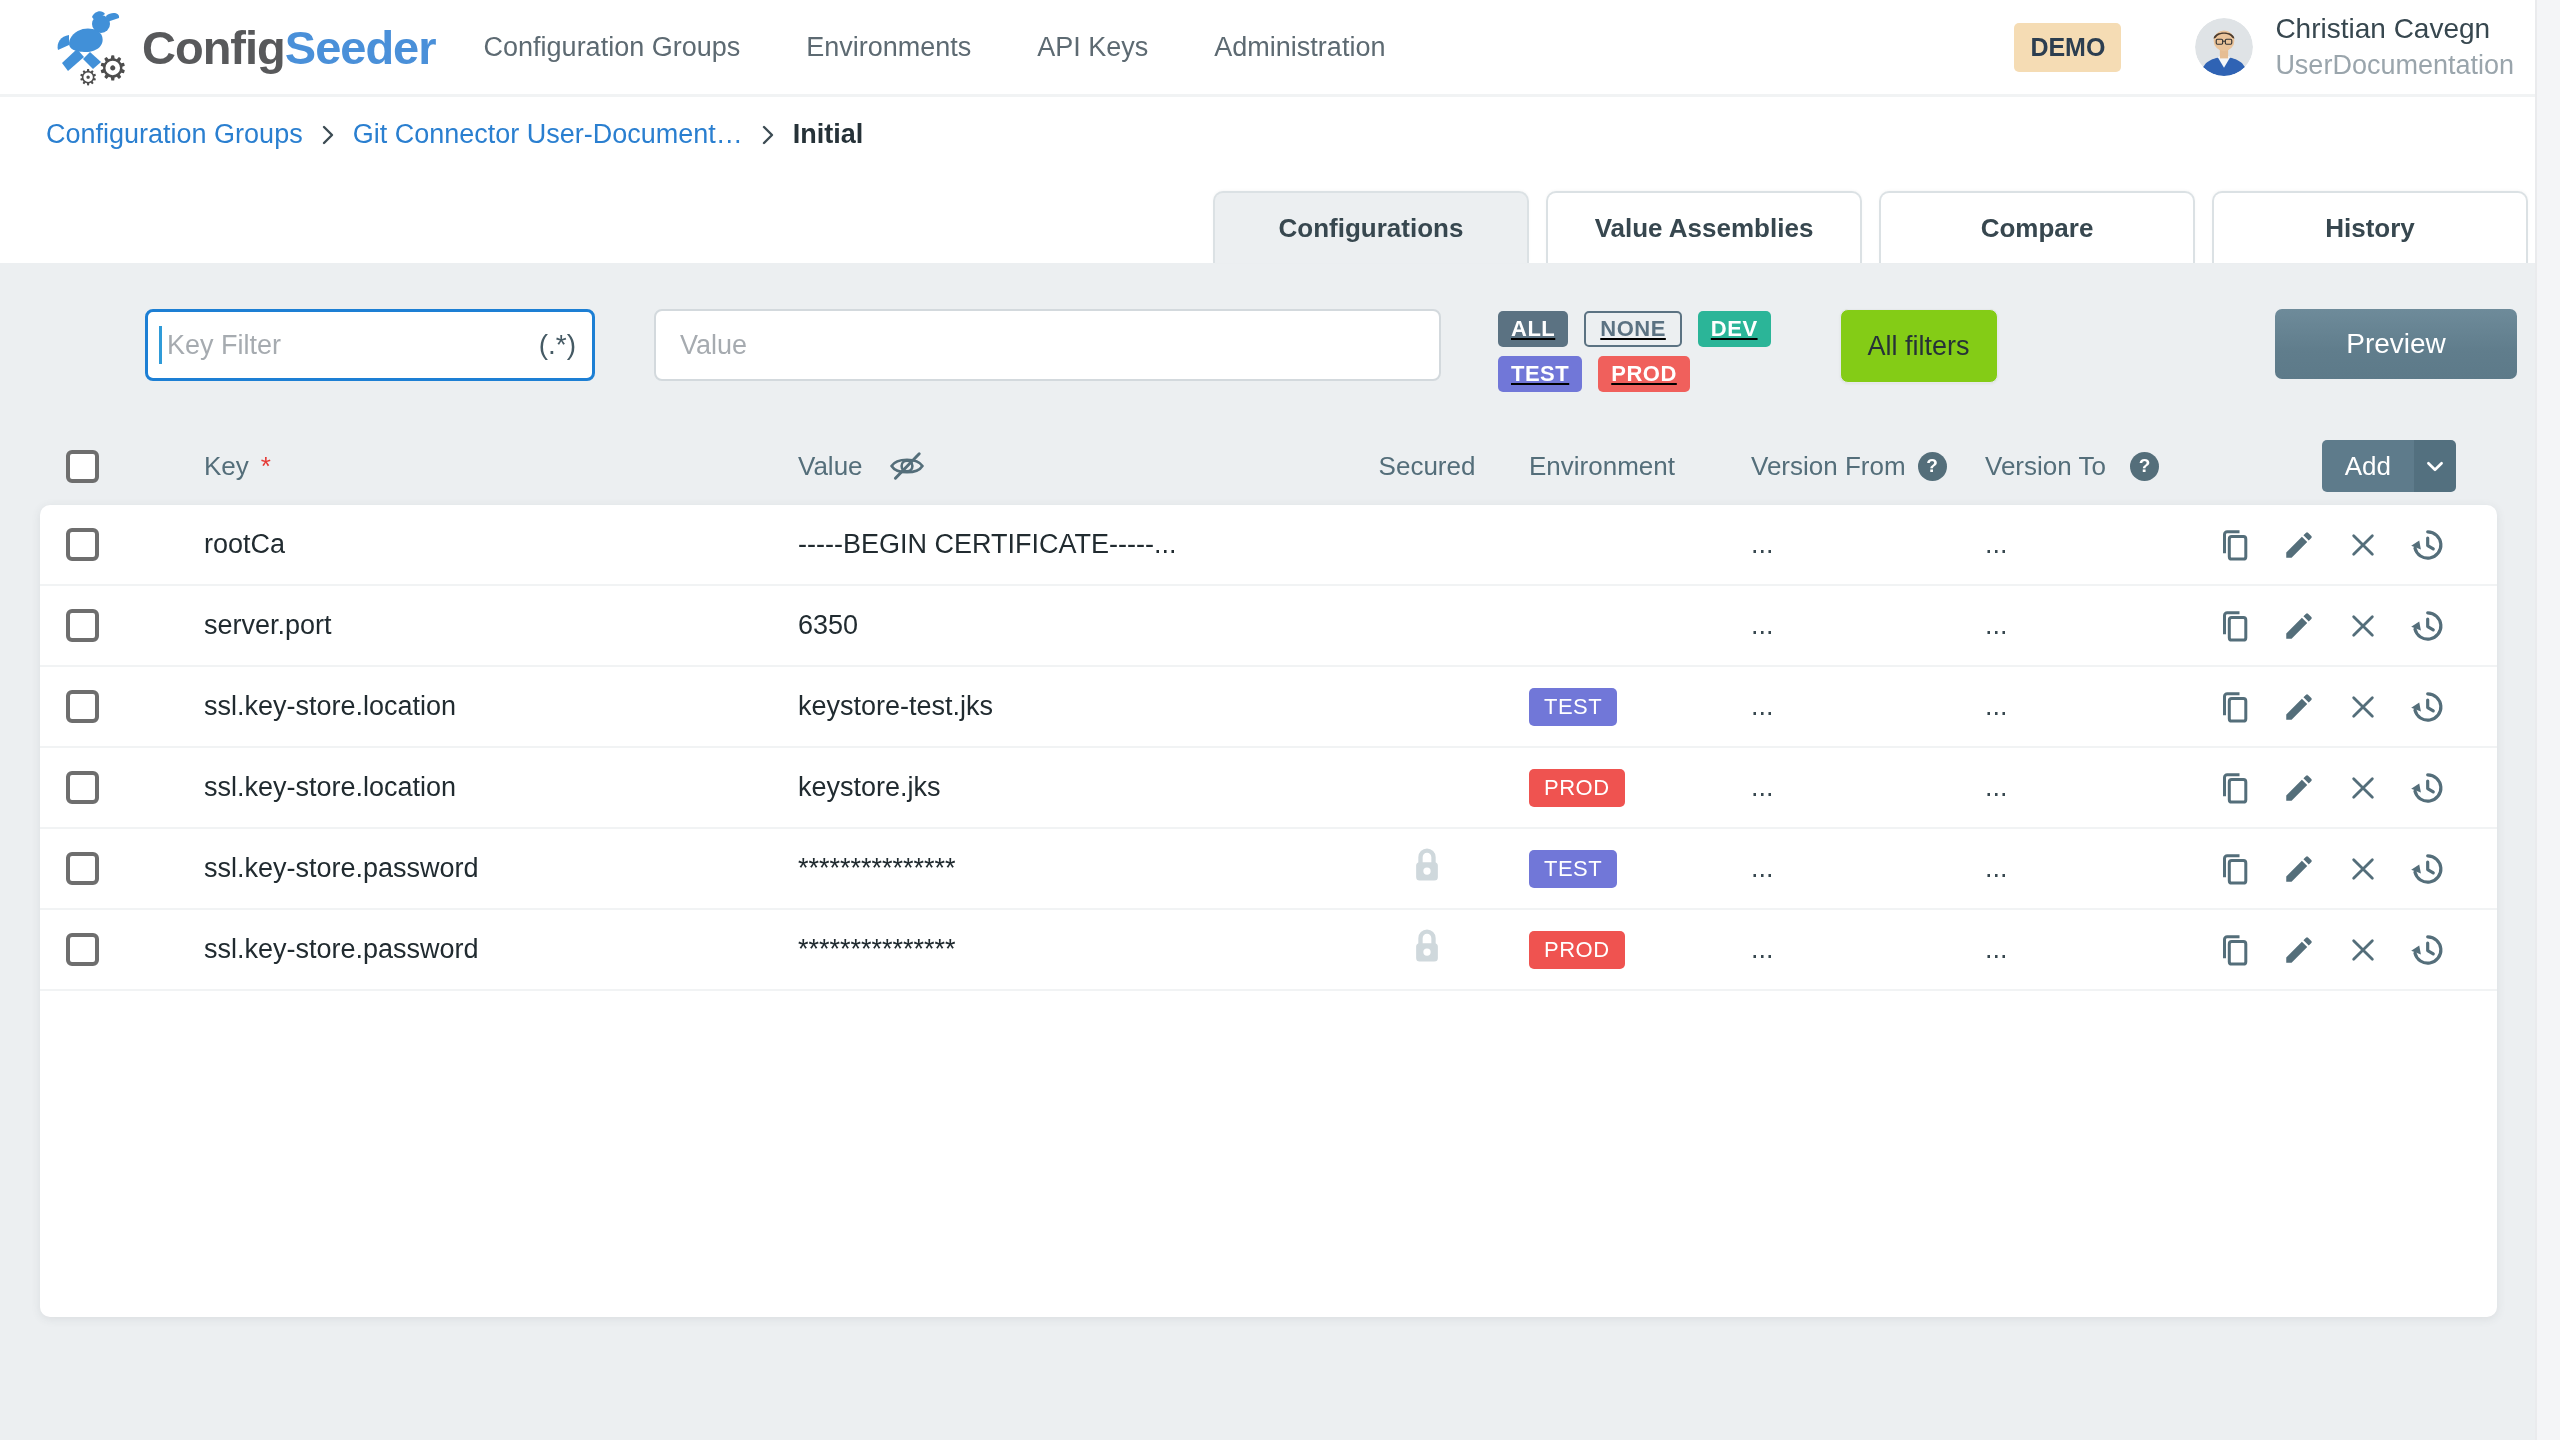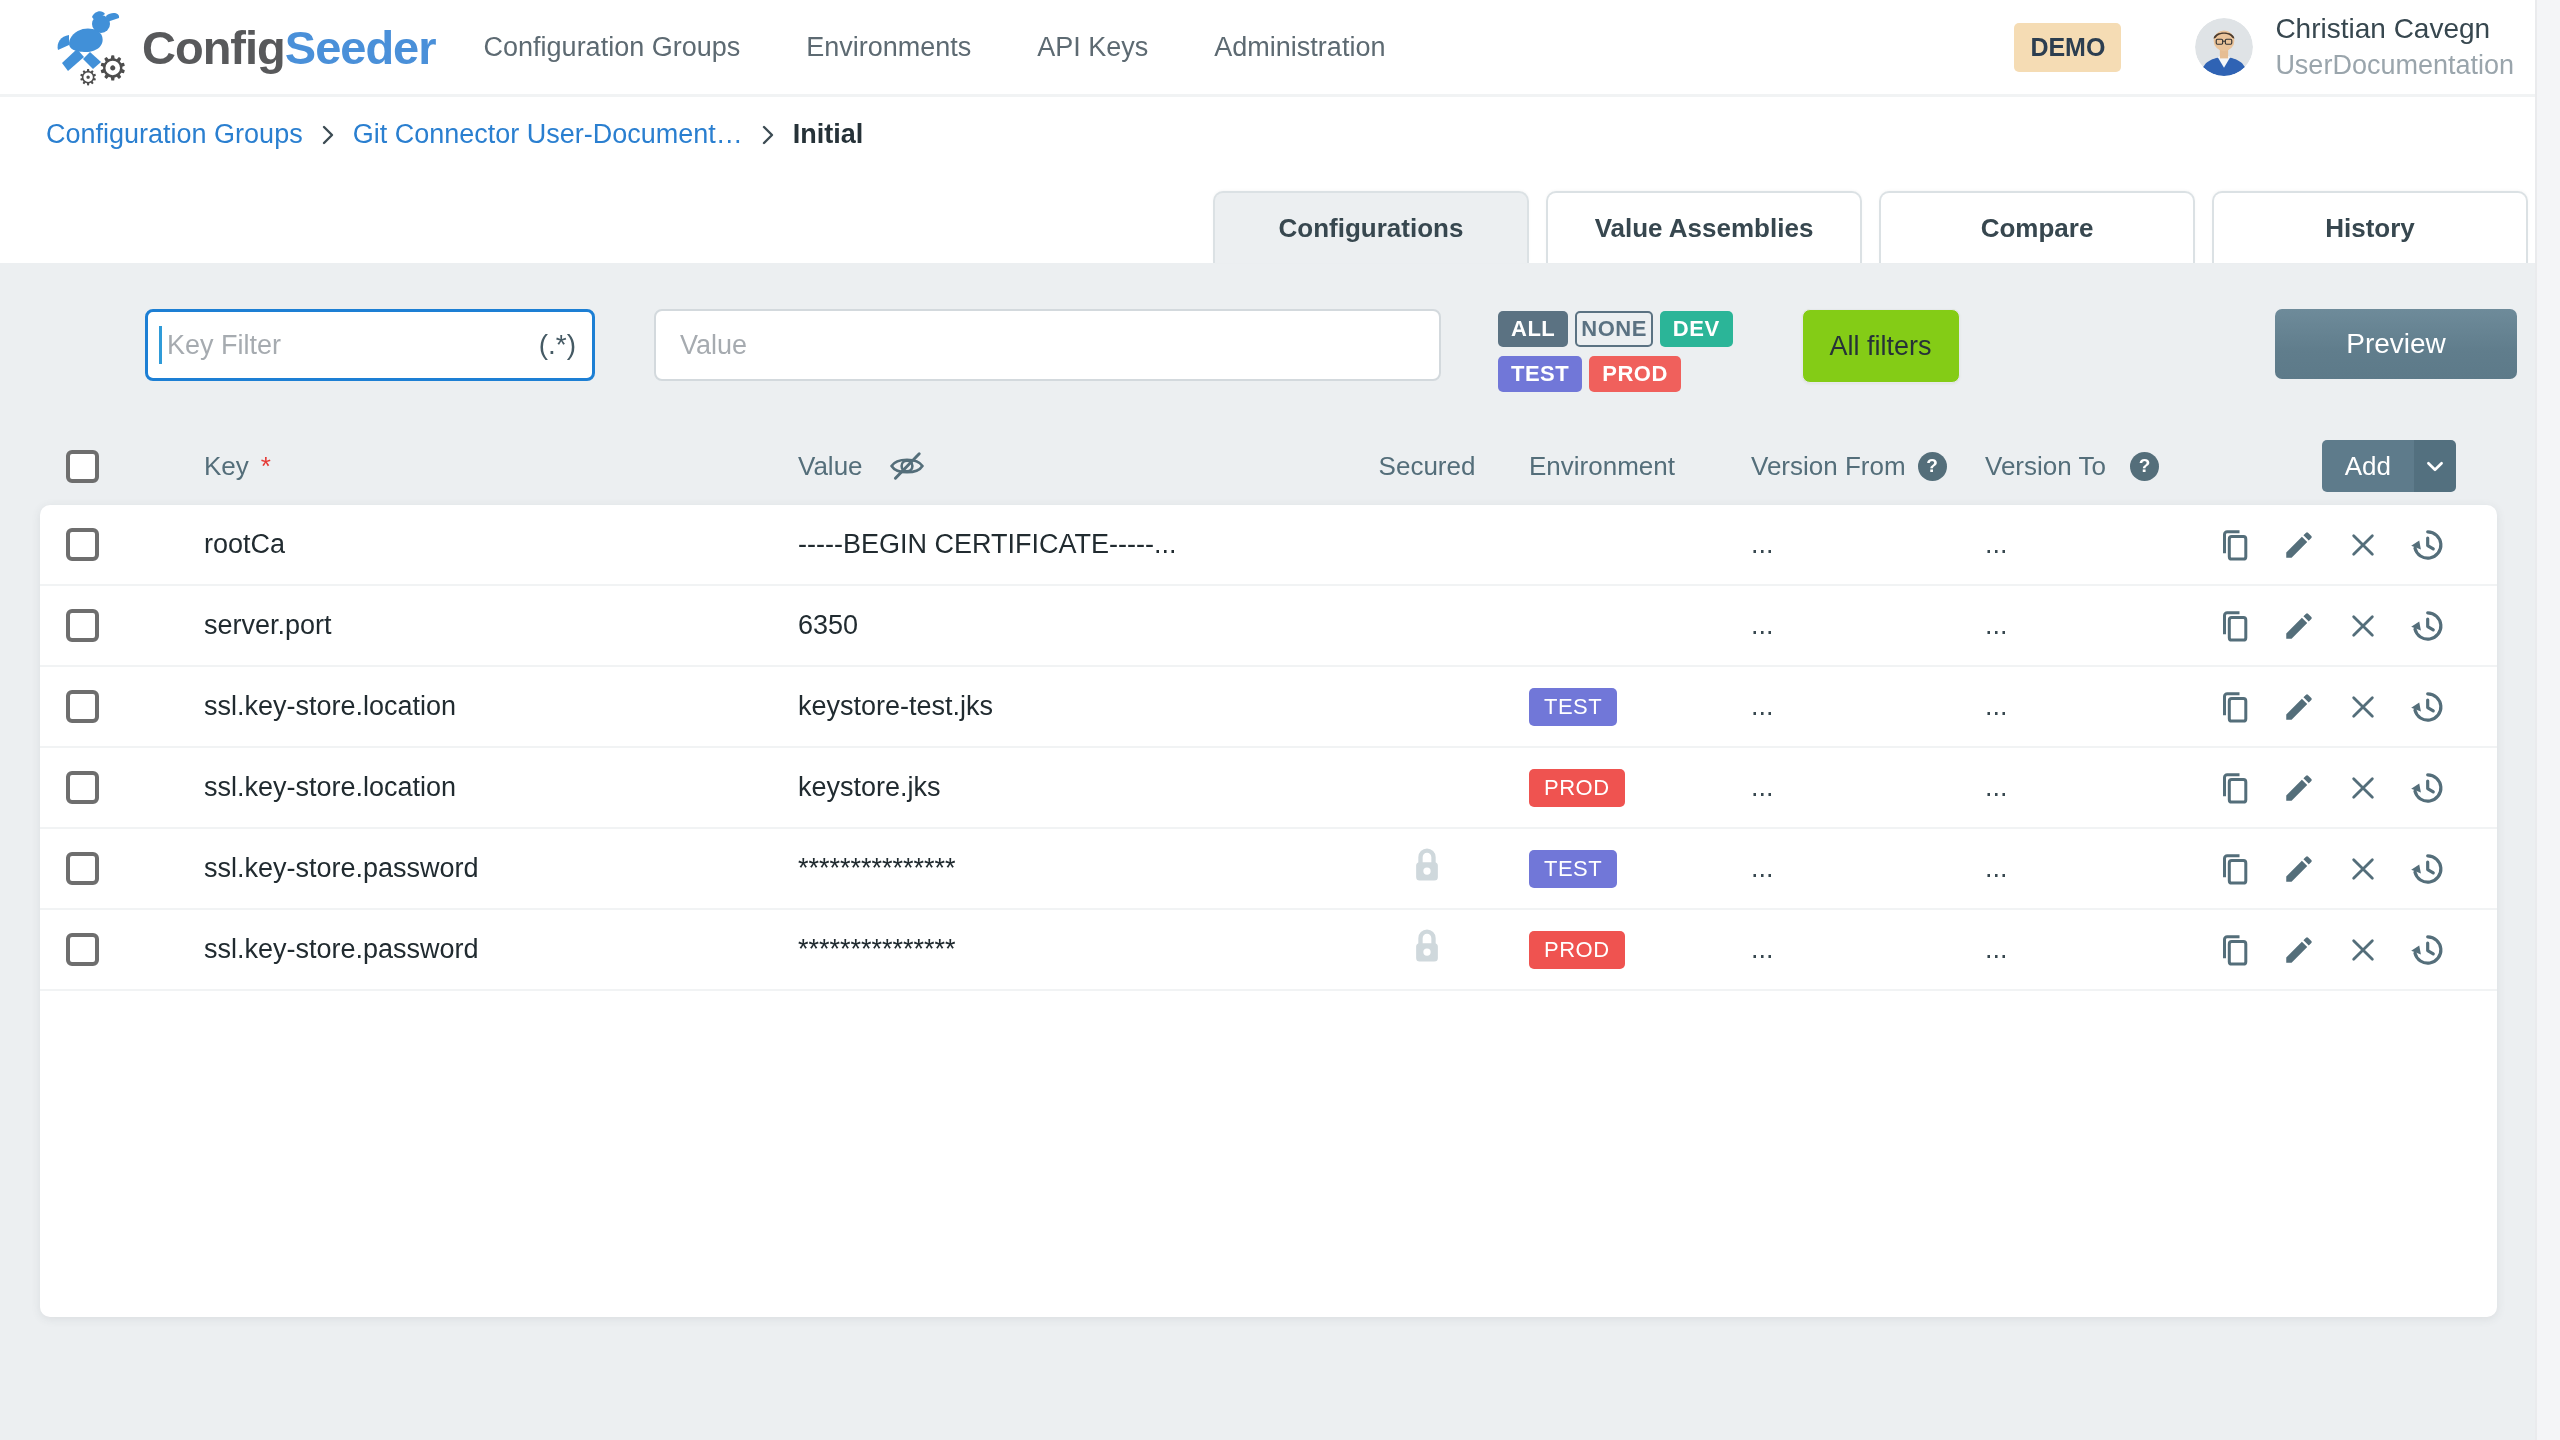--- a/index.html
+++ b/index.html
@@ -53,24 +53,24 @@
   .text-input { width:100%; height:100%; border-radius:8px; font-size:27px; color:#263238;
                 background:#fff; outline:none; font-family:"Liberation Sans",sans-serif; }
   .key-input { border:3px solid #1d7fd4; padding:0 95px 0 19px; }
   .value-input { border:2px solid #d3d9dd; padding:0 24px; }
   .text-input::placeholder { color:#a6abb0; opacity:1; }
   .caret-bar { position:absolute; left:14px; top:17px; width:3px; height:38px; background:#2f9bd8; }
   .regex-hint { position:absolute; right:19px; top:50%; transform:translateY(-50%);
                 color:#455a64; font-size:28px; }
 
   .chips { margin-left:57px; display:flex; flex-direction:column; gap:9px; padding-top:2px; }
-  .chip-row { display:flex; gap:7px; }
+  .chip-row { display:flex; gap:16px;text-decoration:underline; }
   .env-chip { font-size:22px; font-weight:bold; padding:6px 13px; border-radius:5px;
               letter-spacing:0.5px; cursor:pointer; line-height:1.1; }
-  .env-chip.outlined { padding:4px 4px; }
+  .env-chip.outlined { padding:4px 14px; }
 
   .all-filters-btn { margin-left:69px; width:158px; height:74px; background:#84cc16;
                      border:1px solid #e6e9eb; border-radius:8px; font-size:27px; color:#263238;
                      display:flex; align-items:center; justify-content:center; cursor:pointer;
                      box-shadow:0 1px 3px rgba(0,0,0,0.05); }
 
   .btn-primary { width:242px; height:70px; border-radius:7px; color:#fff; font-size:28px;
                  background:linear-gradient(180deg,#6e8b9a 0%,#607d8c 60%,#5d7a89 100%);
                  display:flex; align-items:center; justify-content:center; cursor:pointer; }
   .preview-btn { margin-left:auto; }

